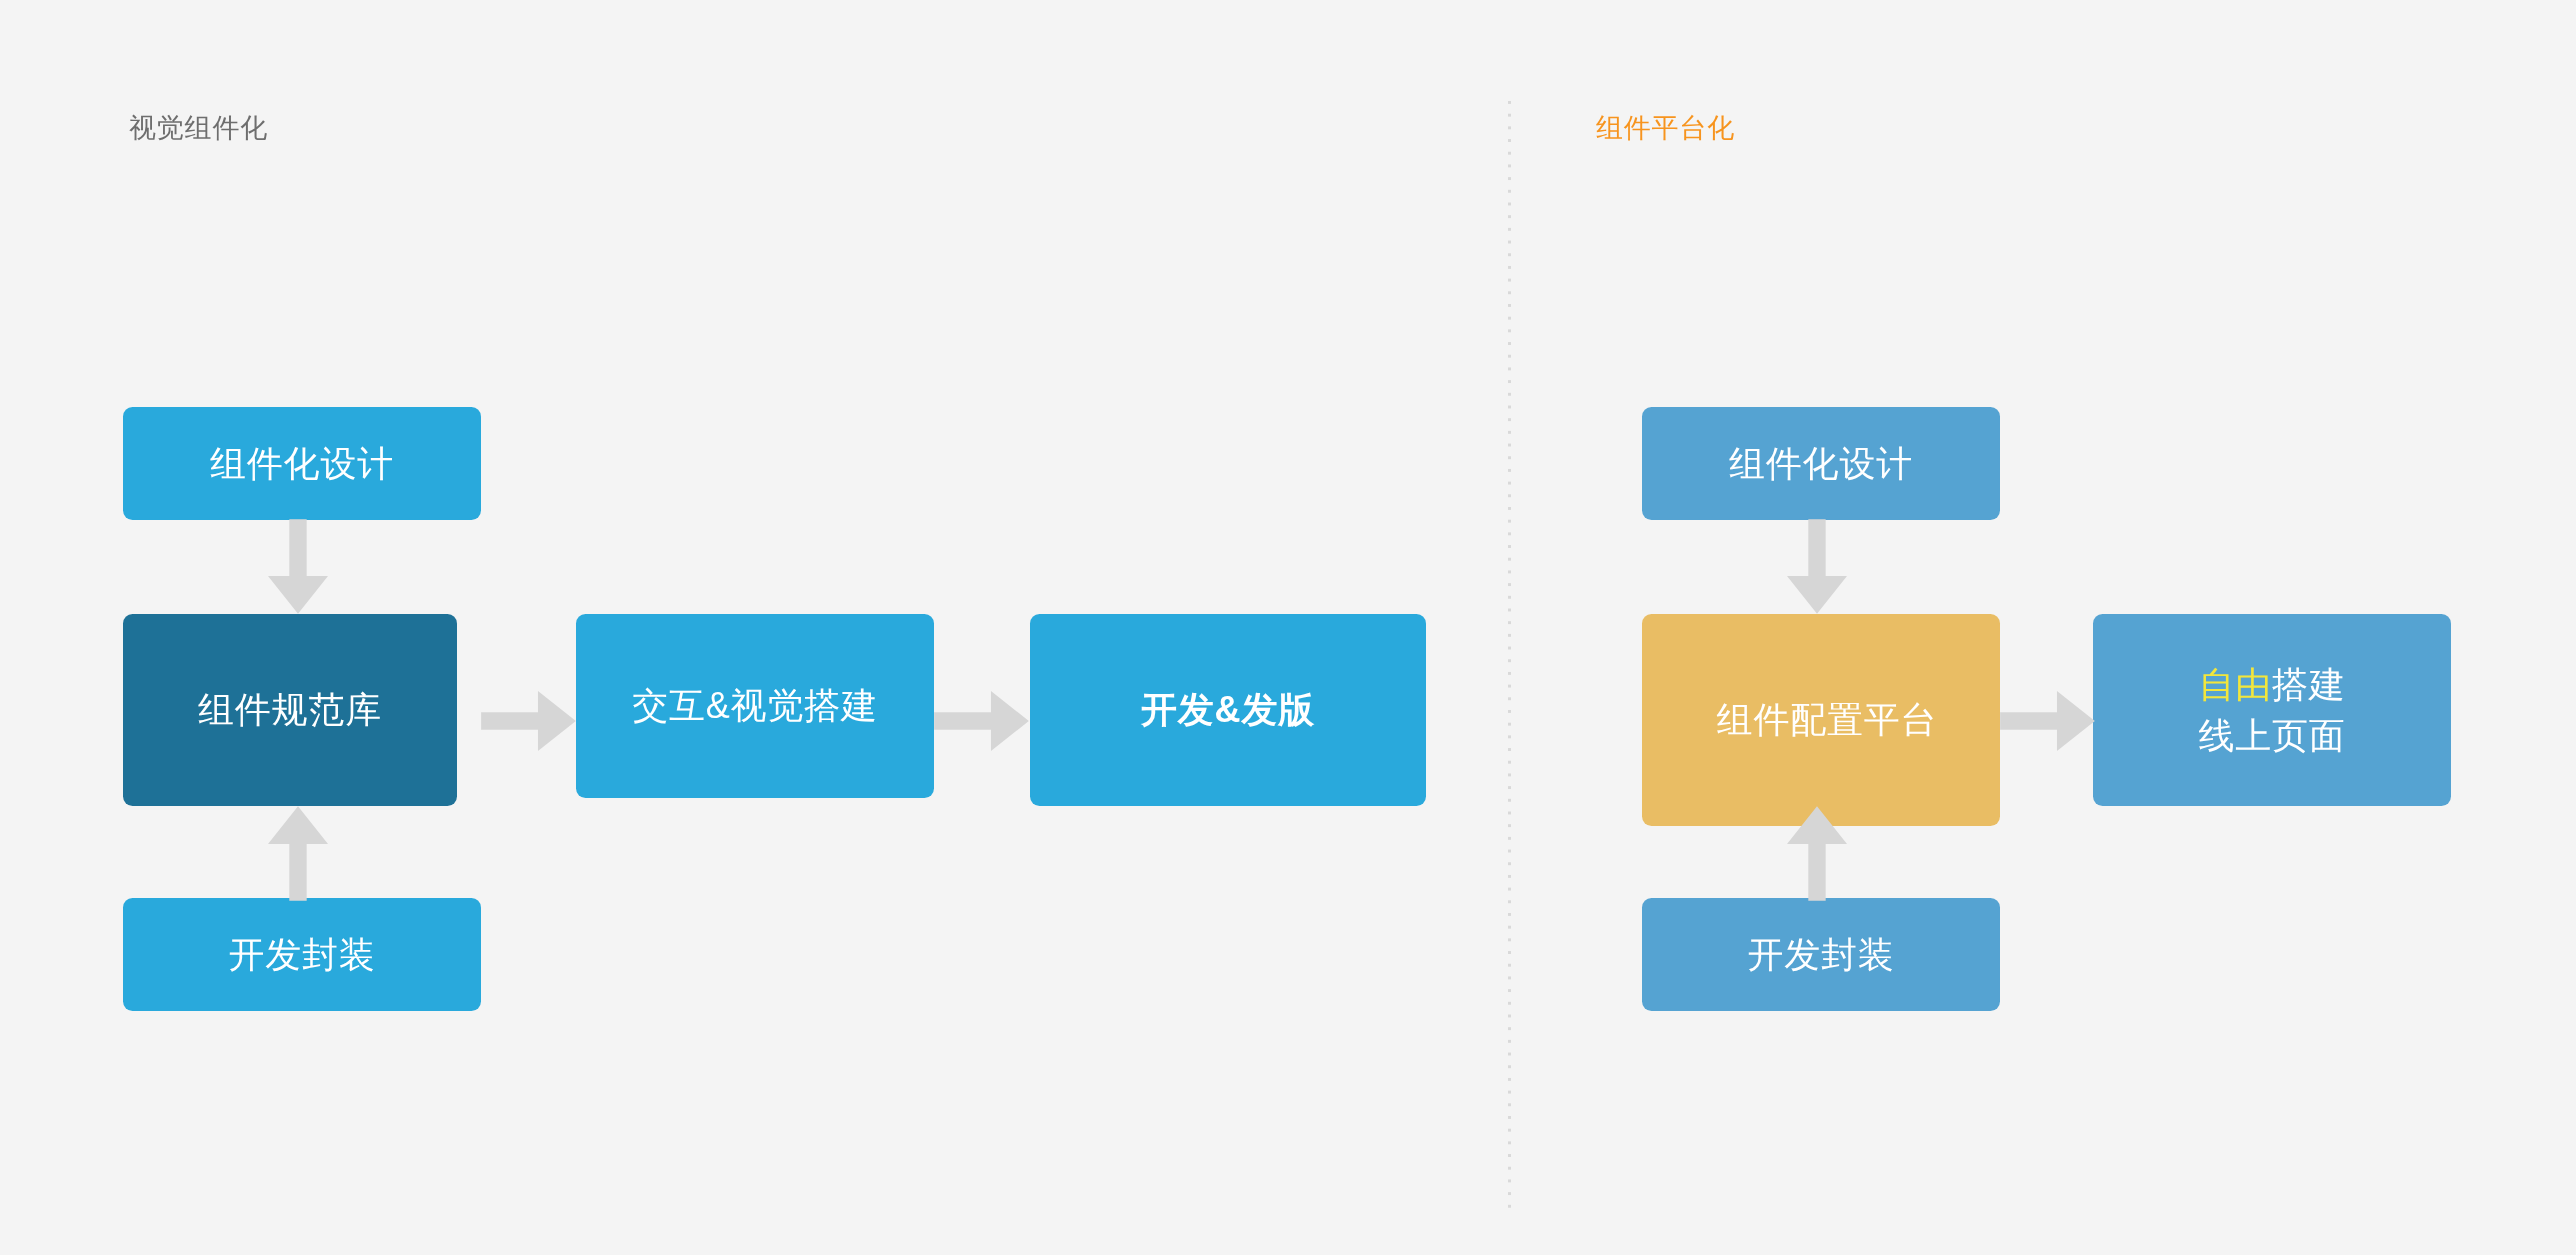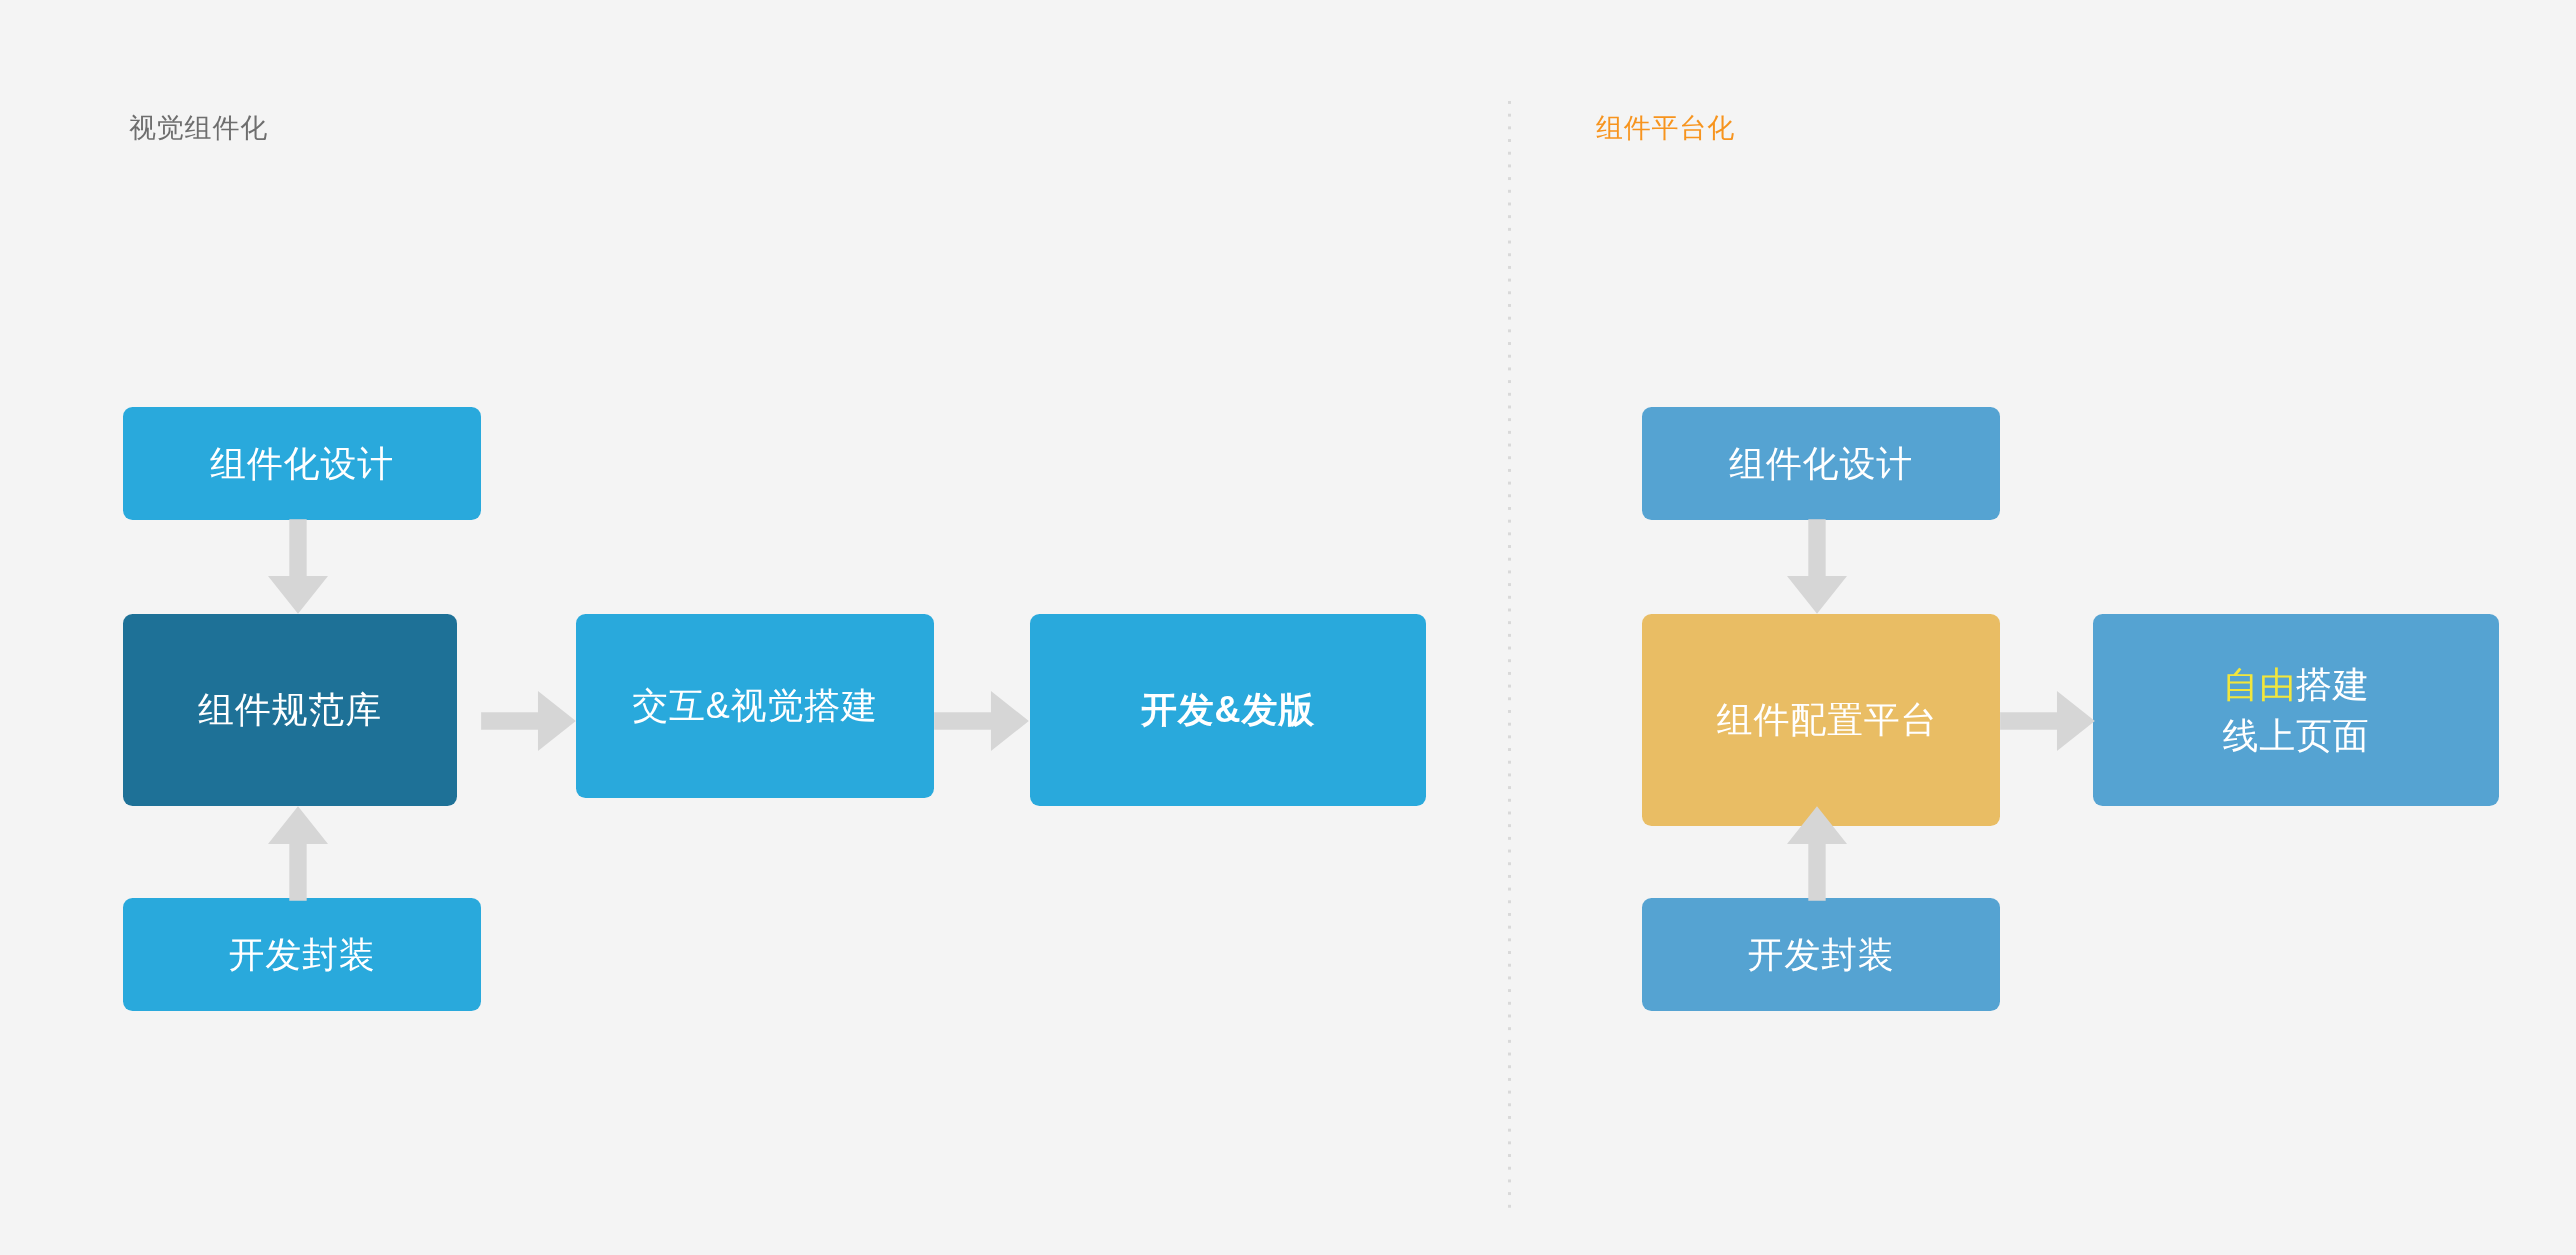--- a/index.html
+++ b/index.html
@@ -65,21 +65,21 @@
   #n-l-design  { left: 123px;  top: 407px;  width: 358px; height: 113px; }
   #n-l-library { left: 123px;  top: 614px;  width: 334px; height: 192px; }
   #n-l-package { left: 123px;  top: 898px; width: 358px; height: 113px; }
   #n-l-build   { left: 576px;  top: 614px;  width: 358px; height: 184px; }
   #n-l-release { left: 1030px; top: 614px;  width: 396px; height: 192px; font-weight: bold; }
 
   
   #n-r-design   { left: 1642px; top: 407px;  width: 358px; height: 113px; }
   #n-r-platform { left: 1642px; top: 614px;  width: 358px; height: 212px; padding-left: 20px; }
   #n-r-package  { left: 1642px; top: 898px; width: 358px; height: 113px; }
-  #n-r-page     { left: 2093px; top: 614px;  width: 406px; height: 192px; }
+  #n-r-page     { left: 2093px; top: 614px;  width: 358px; height: 192px; }
 
   
   .arrow { position: absolute; }
   .arrow svg { display: block; }
 
   
   #a-l-down { left: 268px;  top: 519px; }
   #a-r-down { left: 1787px; top: 519px; }
   
   #a-l-up   { left: 268px;  top: 806px; }

